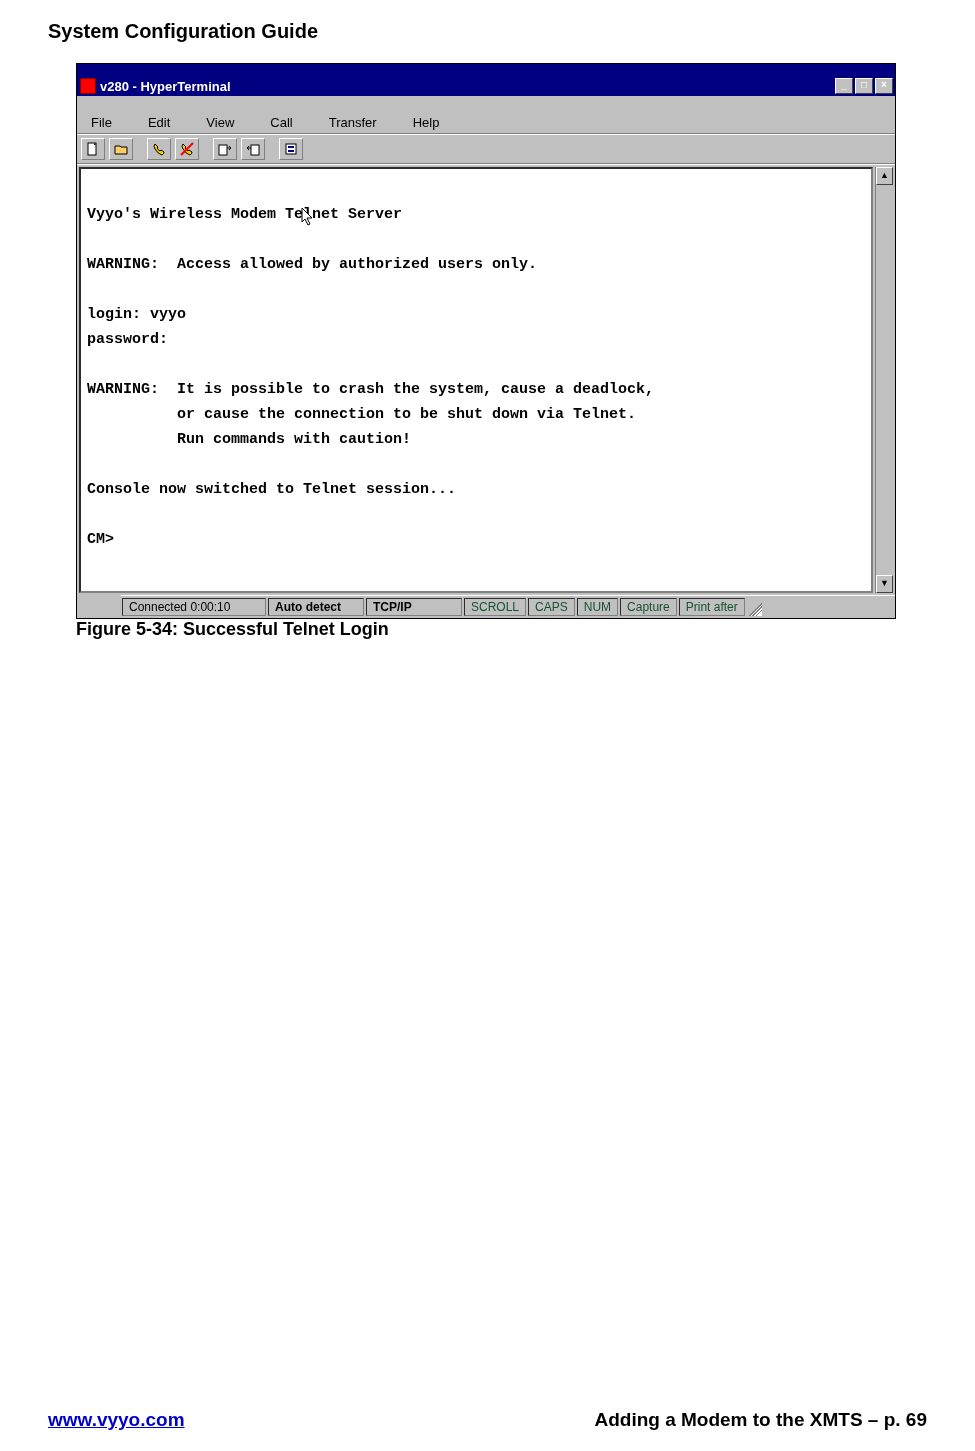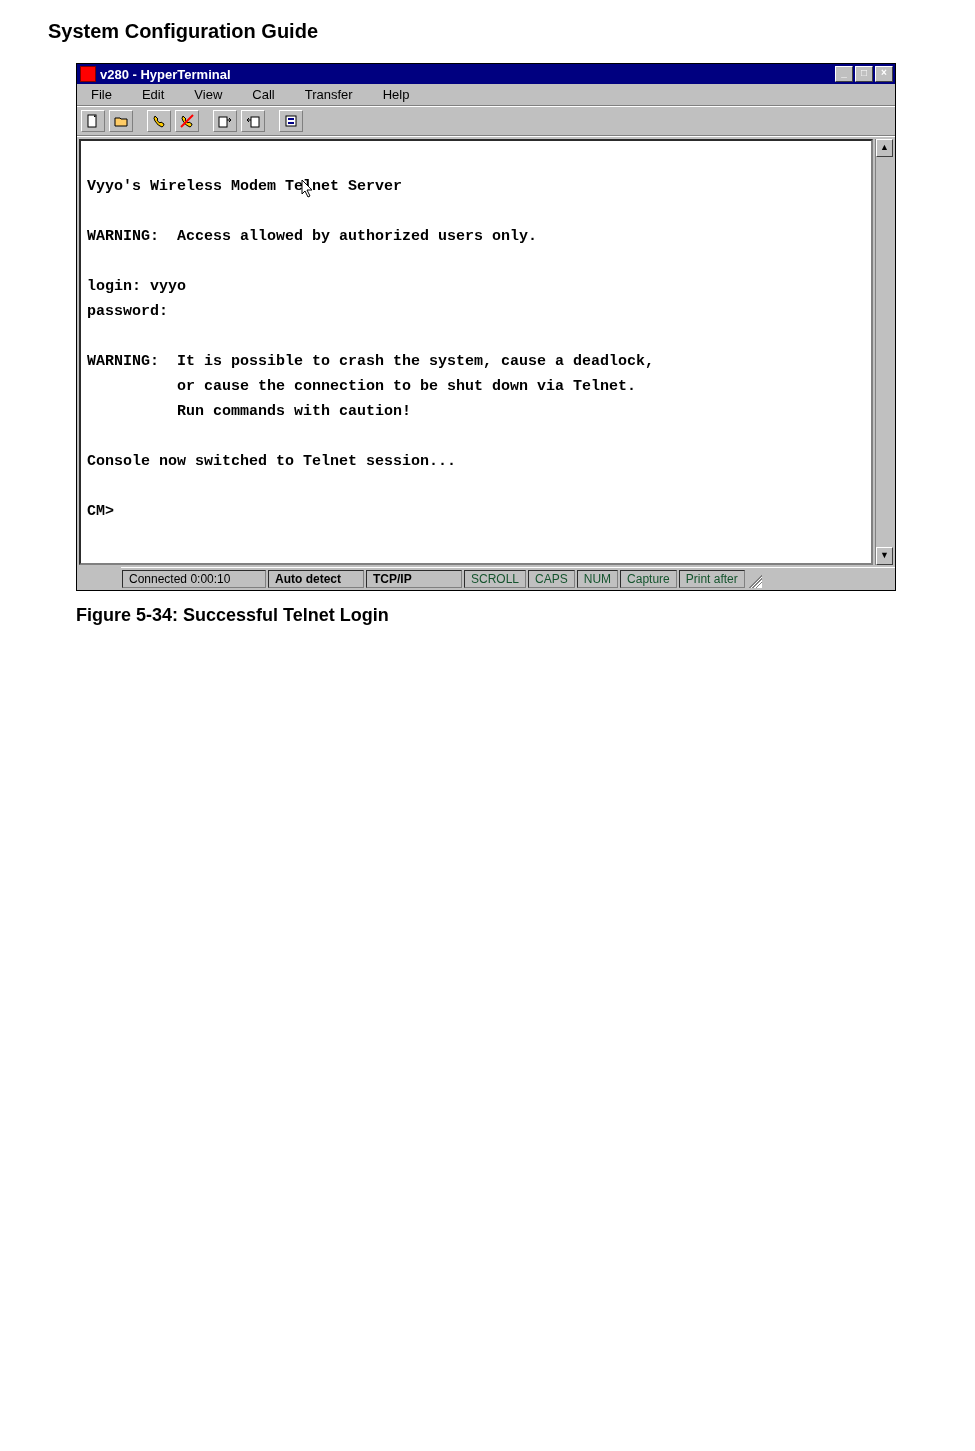--- a/index.html
+++ b/index.html
@@ -36,40 +36,41 @@
     font-family: "MS Sans Serif", Tahoma, sans-serif;
     font-size: 13px;
   }
   .ht-titlebar {
     background: #000080;
     color: #fff;
     display: flex;
     align-items: center;
     justify-content: space-between;
     height: 20px;
-    padding: 0 2px 0 3px;
+    padding: 12px 2px 0 3px;
   }
   .ht-title-left { display:flex; align-items:center; gap:4px; font-weight:bold; }
   .ht-appicon {
     width:14px; height:14px; background:#ff0000; border:1px solid #800000;
     display:inline-block;
   }
   .ht-winbtns { display:flex; gap:2px; }
   .ht-winbtn {
     width:16px; height:14px; background:#c0c0c0;
     border-top:1px solid #fff; border-left:1px solid #fff;
     border-right:1px solid #404040; border-bottom:1px solid #404040;
     font-size:10px; line-height:12px; text-align:center; font-weight:bold;
     font-family: Arial, sans-serif;
   }
   .ht-menubar {
     background:#c0c0c0;
-    display:flex; gap:10px;
+    display:flex; gap:16px;
     padding: 2px 4px;
     border-bottom: 1px solid #808080;
+    margin-top: 16px;
   }
   .ht-menuitem { padding: 1px 10px; }
   .ht-toolbar {
     background:#c0c0c0;
     display:flex; gap:4px;
     padding:3px 4px;
     border-top:1px solid #fff;
     border-bottom:1px solid #808080;
   }
   .ht-tbtn {
@@ -142,21 +143,20 @@
   .ht-resize {
     width:16px;
     background:
       linear-gradient(135deg, transparent 60%, #808080 60%, #808080 65%, #fff 65%, #fff 70%, #808080 70%, #808080 75%, #fff 75%, #fff 80%, #808080 80%, #808080 85%, #fff 85%);
     margin:2px 2px 2px 0;
   }
   .figure-caption {
     font-weight:bold;
     font-size:18px;
     margin-left:28px;
-    margin-top:14px;
   }
   .footer {
     position:absolute;
     bottom:20px;
     left:48px; right:48px;
     display:flex;
     justify-content:space-between;
     font-size:19px;
     font-weight:bold;
   }
@@ -276,13 +276,17 @@
       <div class="ht-status-cell dim">CAPS</div>
       <div class="ht-status-cell dim">NUM</div>
       <div class="ht-status-cell dim">Capture</div>
       <div class="ht-status-cell dim">Print after</div>
       <div class="ht-resize"></div>
     </div>
   </div>
 
   <div class="figure-caption">Figure 5-34: Successful Telnet Login</div>
 
+  <div class="footer">
+    <a href="#">www.vyyo.com</a>
+    <div class="footer-right">Adding a Modem to the XMTS – p. 69</div>
+  </div>
 </div>
 
 </body></html>

